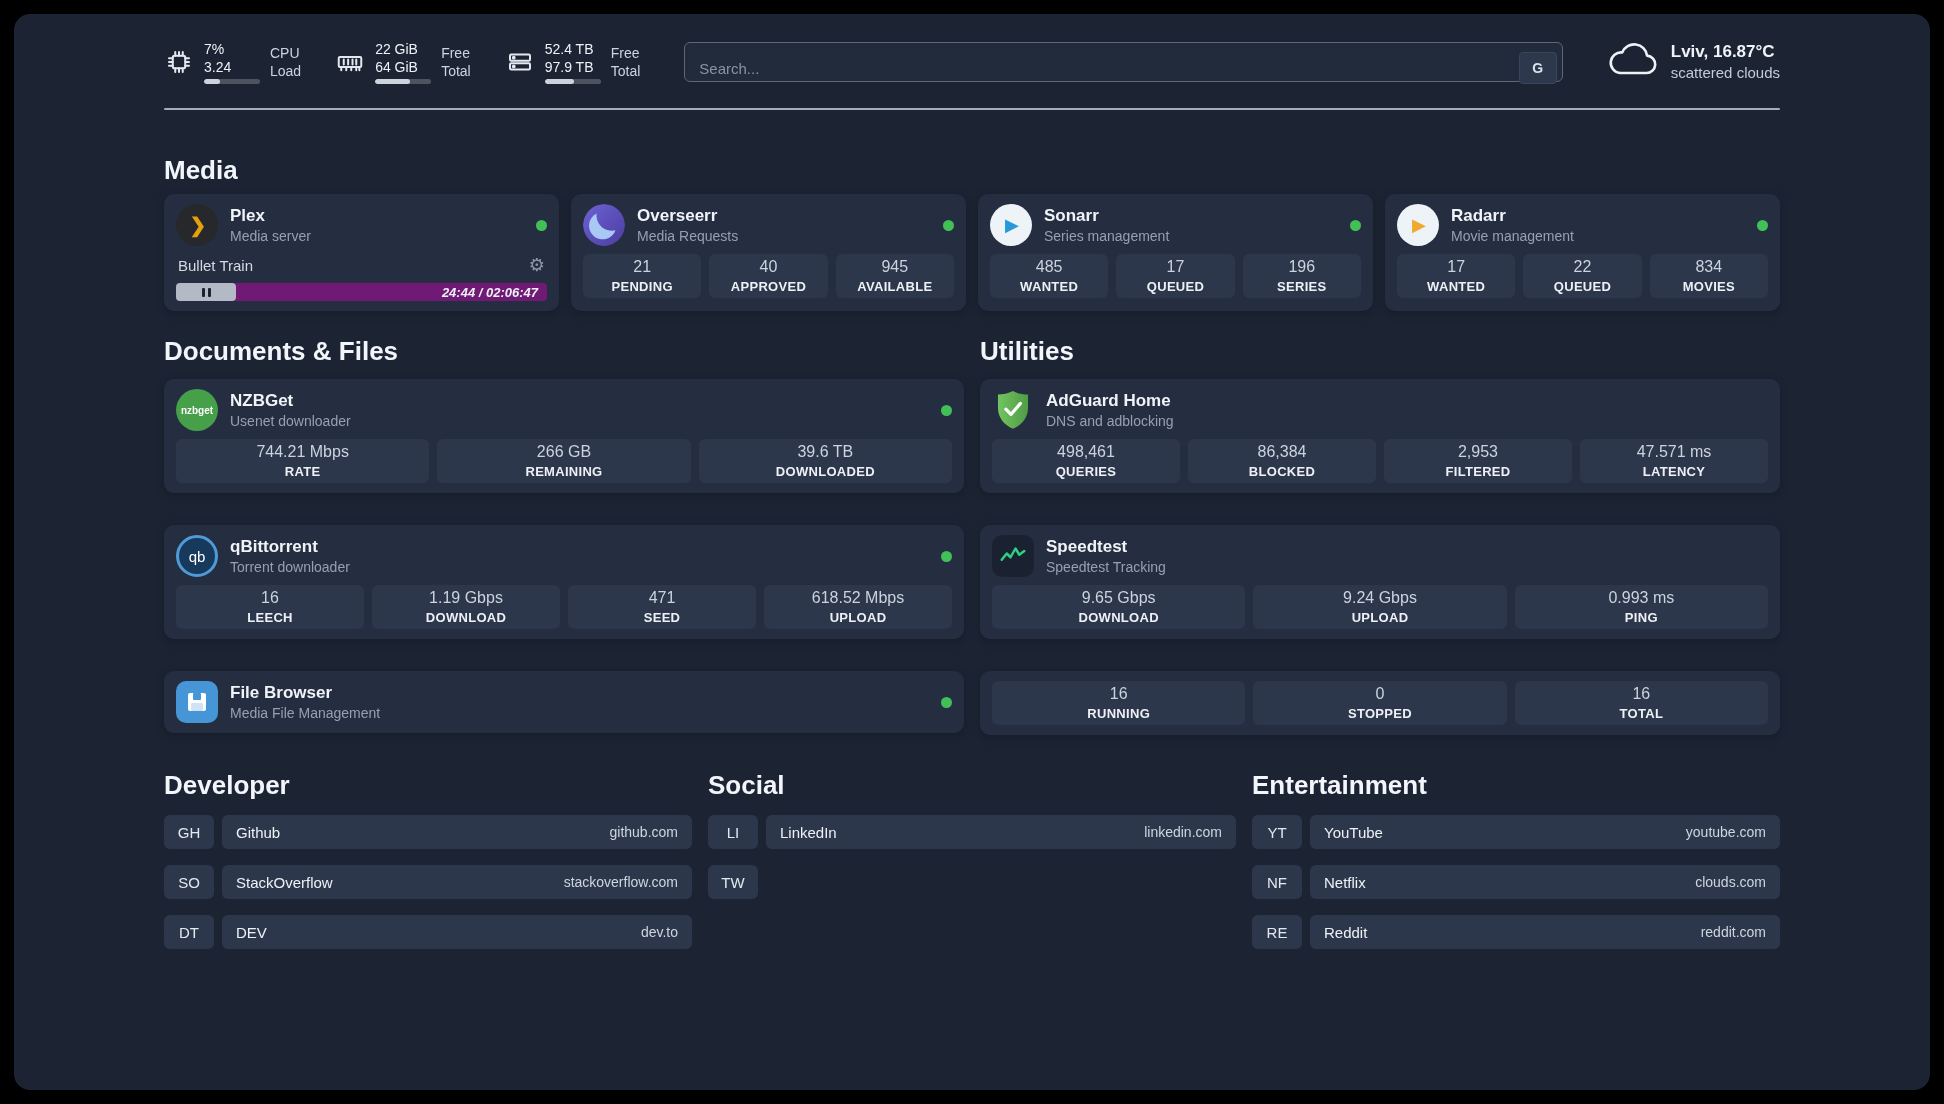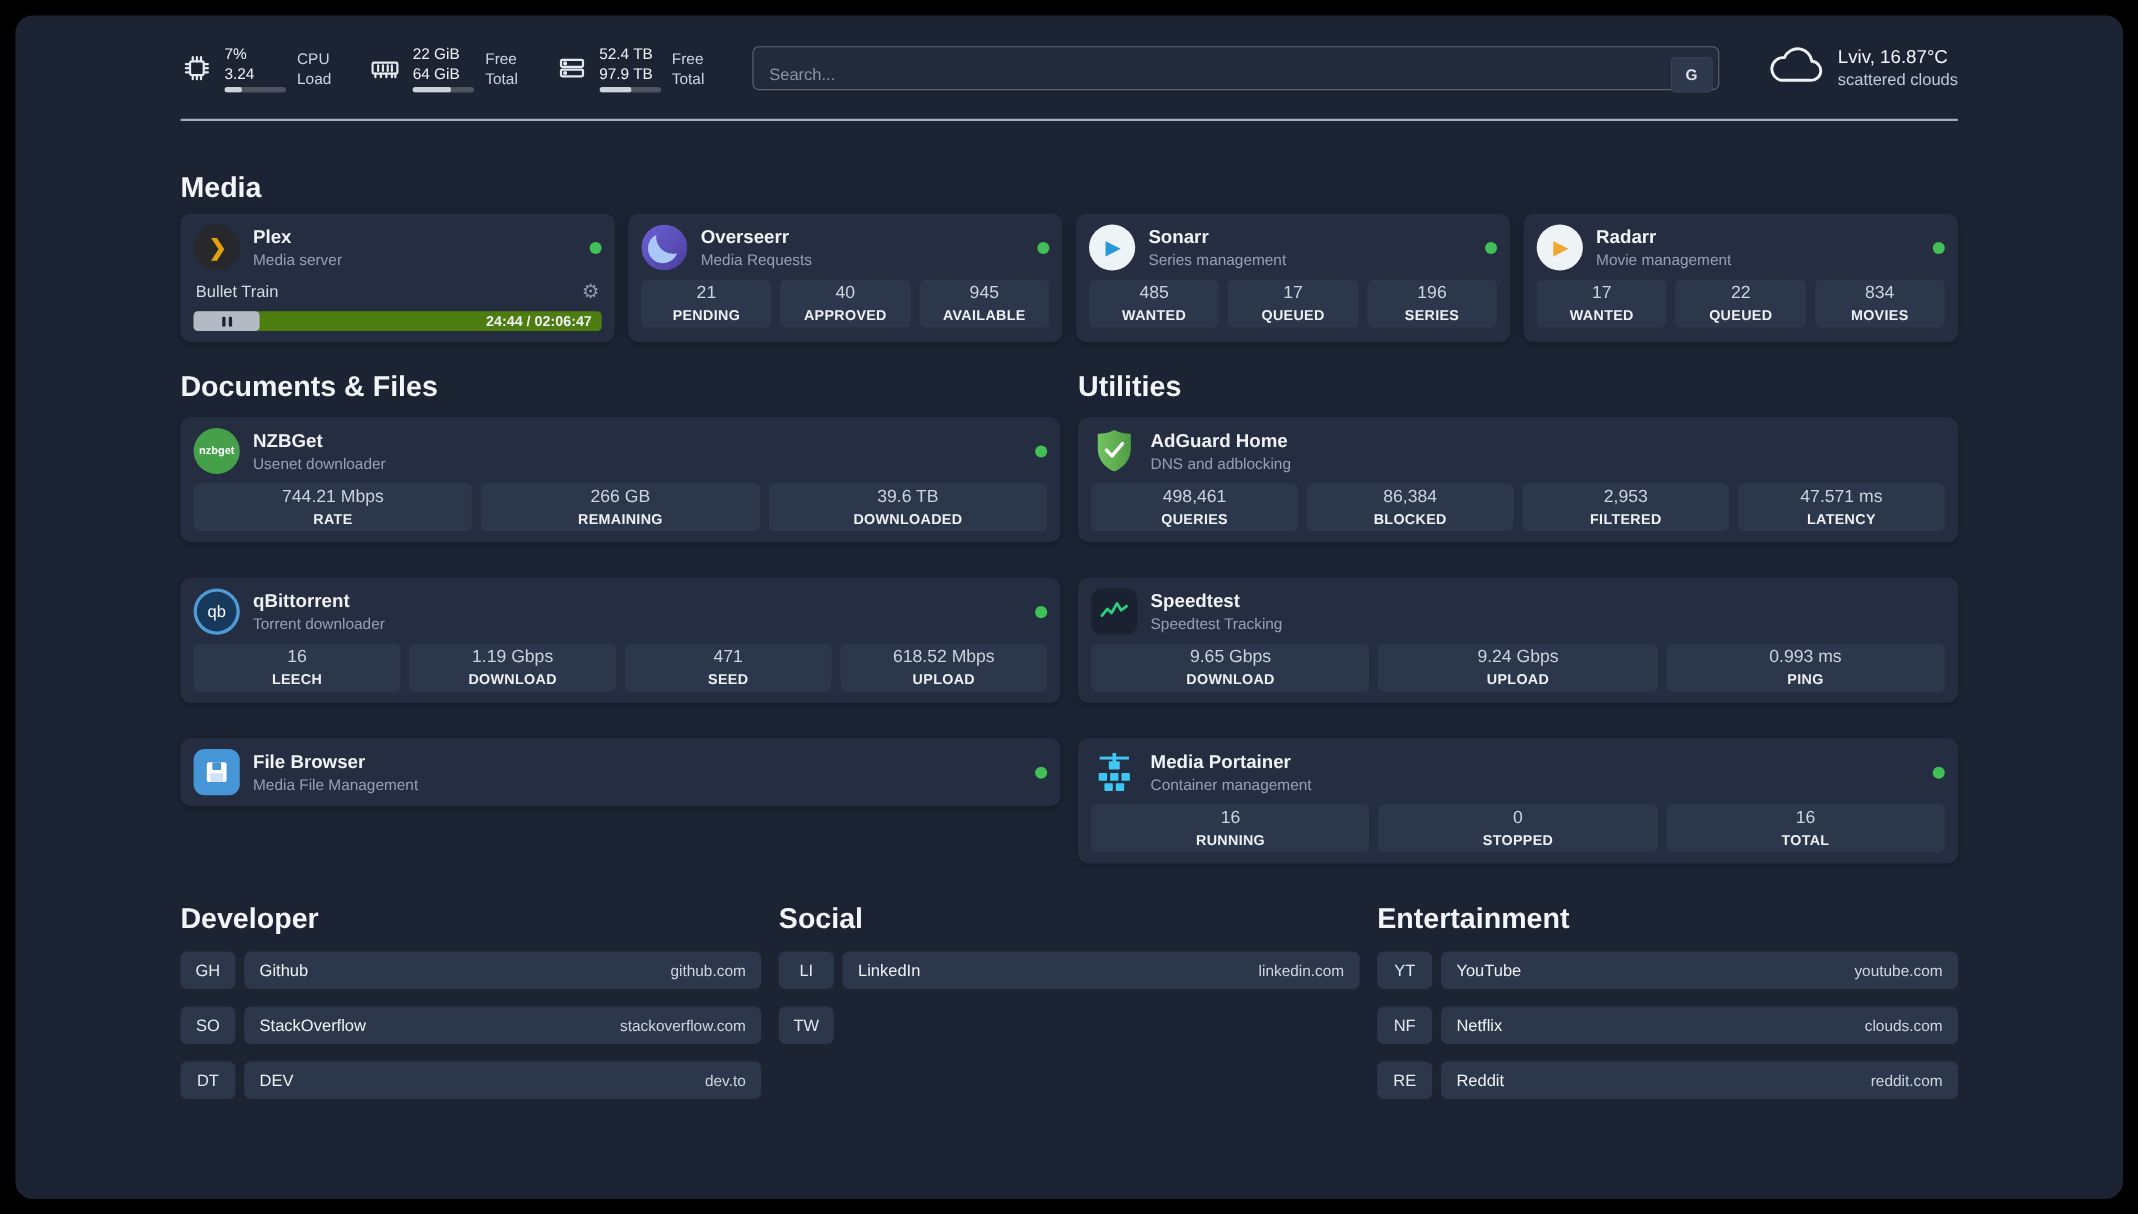--- a/index.html
+++ b/index.html
@@ -19,21 +19,21 @@
   .m-bar i { display:block; height:100%; background:#ccd3dd; border-radius:3px; }
 
   .searchbar { flex:1; margin:0 44px; height:40px; border:1px solid #5f6775; border-radius:6px;
                background:#222b3c; display:flex; align-items:center; padding:12px 5px 0 14px; }
   .searchbar input { flex:1; background:transparent; border:none; outline:none; color:#e3e8ef; font-size:15px; font-family:"Liberation Sans", sans-serif; }
   .searchbar input::placeholder { color:#8a93a3; }
   .g-key { width:38px; height:32px; background:#2e384c; border:1px solid #3a445b; border-radius:4px;
            display:flex; align-items:center; justify-content:center; font-size:14px; font-weight:700; color:#dde3ec; cursor:pointer; }
 
   .weather { display:flex; align-items:center; gap:12px; }
-  .w-loc { font-size:17px; font-weight:400; color:#f0f3f8; line-height:22px; }
+  .w-loc { font-size:17px; font-weight:700; color:#f0f3f8; line-height:22px; }
   .w-cond { font-size:15px; color:#c3cbd6; line-height:20px; }
 
   .divider { margin-top:24px; height:2px; background:#c9ced6; opacity:.8; border-radius:1px; }
 
   
   .section-title { font-size:26px; font-weight:600; color:#f2f5f9; line-height:32px; }
   .st-media { margin-top:44px; margin-bottom:8px; }
 
   .media-row { display:grid; grid-template-columns:repeat(4,1fr); gap:12px; }
 
@@ -49,21 +49,21 @@
 
   .stat-row { display:grid; grid-auto-flow:column; grid-auto-columns:1fr; gap:8px; }
   .tile { background:#2d374b; border-radius:6px; height:44px; display:flex; flex-direction:column; align-items:center; justify-content:center; gap:3px; }
   .tile .v { font-size:16px; color:#ccd3de; line-height:18px; }
   .tile .l { font-size:13px; font-weight:700; color:#edf0f5; letter-spacing:.3px; line-height:15px; }
 
   
   .np-row { display:flex; justify-content:space-between; align-items:center; margin:0 2px 7px; }
   .np-title { font-size:15px; color:#d4dae3; }
   .gear { font-size:18px; color:#8d96a5; cursor:pointer; }
-  .player { position:relative; height:18px; background:#4d7c0f; border-radius:4px; }
+  .player { position:relative; height:18px; background:#701a75; border-radius:4px;font-style:italic; }
   .played { position:absolute; left:0; top:0; bottom:0; width:60px; background:#b3bac5; border-radius:4px;
             display:flex; align-items:center; justify-content:center; gap:3px; }
   .played i { width:3px; height:9px; background:#1c2434; border-radius:1px; }
   .ptime { position:absolute; right:9px; top:50%; transform:translateY(-50%); font-size:13px; font-weight:600; color:#eef1f6; }
 
   
   .cols { display:grid; grid-template-columns:1fr 1fr; gap:16px; margin-top:24px; }
   .col .section-title { margin-bottom:12px; }
   .col .card { margin-bottom:32px; }
   .col .card:last-child { margin-bottom:0; }
@@ -441,39 +441,20 @@
             <div class="l">UPLOAD</div>
           </div>
           <div class="tile">
             <div class="v">0.993 ms</div>
             <div class="l">PING</div>
           </div>
         </div>
       </div>
 
       <div class="card">
-        <div class="card-head">
-          <span class="app-icon bare">
-            <svg width="40" height="40" viewBox="0 0 24 24" fill="#3ec6f4">
-              <rect x="11" y="1.5" width="2" height="8"></rect>
-              <rect x="4" y="3.5" width="16" height="1.6"></rect>
-              <rect x="9" y="6" width="6" height="4.5" rx="0.5"></rect>
-              <rect x="3.5" y="12.5" width="4.6" height="4.2" rx="0.5"></rect>
-              <rect x="9.7" y="12.5" width="4.6" height="4.2" rx="0.5"></rect>
-              <rect x="15.9" y="12.5" width="4.6" height="4.2" rx="0.5"></rect>
-              <rect x="6.6" y="18" width="4.6" height="4.2" rx="0.5"></rect>
-              <rect x="12.8" y="18" width="4.6" height="4.2" rx="0.5"></rect>
-            </svg>
-          </span>
-          <div>
-            <div class="head-name">Media Portainer</div>
-            <div class="head-sub">Container management</div>
-          </div>
-          <span class="dot"></span>
-        </div>
         <div class="stat-row">
           <div class="tile">
             <div class="v">16</div>
             <div class="l">RUNNING</div>
           </div>
           <div class="tile">
             <div class="v">0</div>
             <div class="l">STOPPED</div>
           </div>
           <div class="tile">

